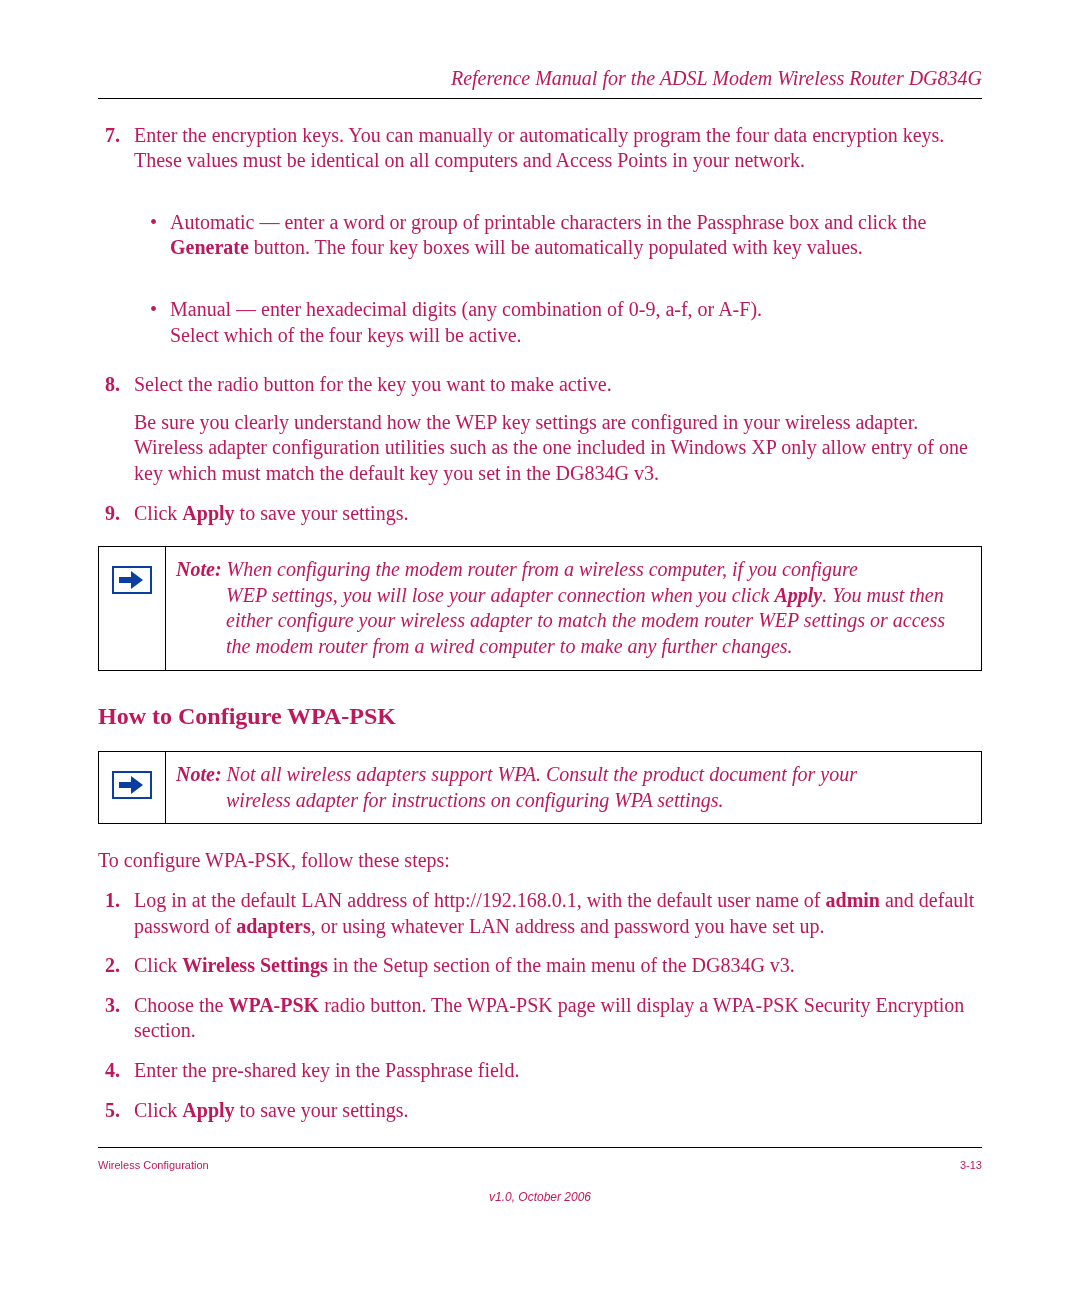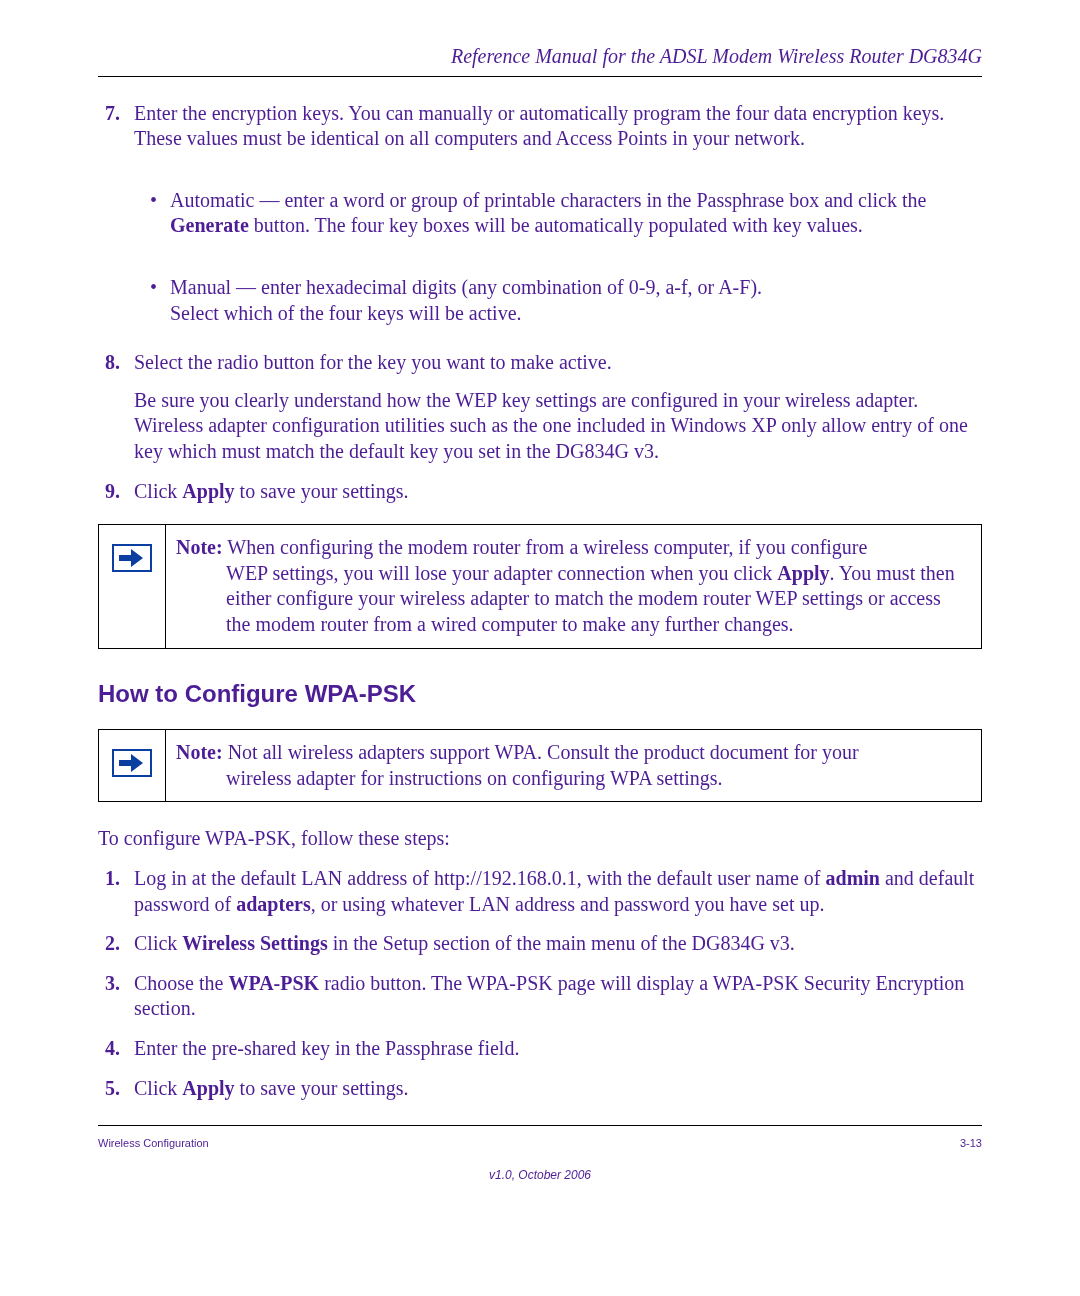--- a/index.html
+++ b/index.html
@@ -4,25 +4,25 @@
 <style>
   html, body {
     margin: 0;
     padding: 0;
     background: #fff;
     width: 1080px;
   }
   .page {
     box-sizing: border-box;
     width: 1080px;
-    padding: 44px 98px 40px 98px;
+    padding: 66px 98px 40px 98px;
     font-family: "Times New Roman", Times, serif;
     font-size: 20px;
     line-height: 1.28;
-    color: #4c1d95;
+    color: #be185d;
   }
   .running-head {
     text-align: right;
     font-style: italic;
     font-size: 20px;
     margin-bottom: 4px;
   }
   .rule {
     border: none;
     border-top: 1.5px solid #000;
@@ -73,20 +73,21 @@
     top: 0;
   }
   strong { font-weight: bold; }
 
   
   .note-box {
     border: 1.2px solid #000;
     border-collapse: collapse;
     width: 100%;
     margin: 20px 0 24px 0;
+    font-style: italic;
   }
   .note-box td {
     border: 1.2px solid #000;
     vertical-align: top;
   }
   .note-icon-cell {
     width: 54px;
     text-align: center;
     padding: 18px 6px;
   }
@@ -126,21 +127,21 @@
     position: absolute;
     left: 17px;
     top: 50%;
     transform: translateY(-50%);
     border-left: 12px solid #0a3ea0;
     border-top: 9px solid transparent;
     border-bottom: 9px solid transparent;
   }
 
   h2.section-h {
-    font-family: Liberation Sans, sans-serif;
+    font-family: Liberation Serif, serif;
     font-weight: bold;
     font-size: 24px;
     margin: 30px 0 14px 0;
   }
 
   .intro-p {
     margin: 20px 0 14px 0;
   }
 
   .footer {

